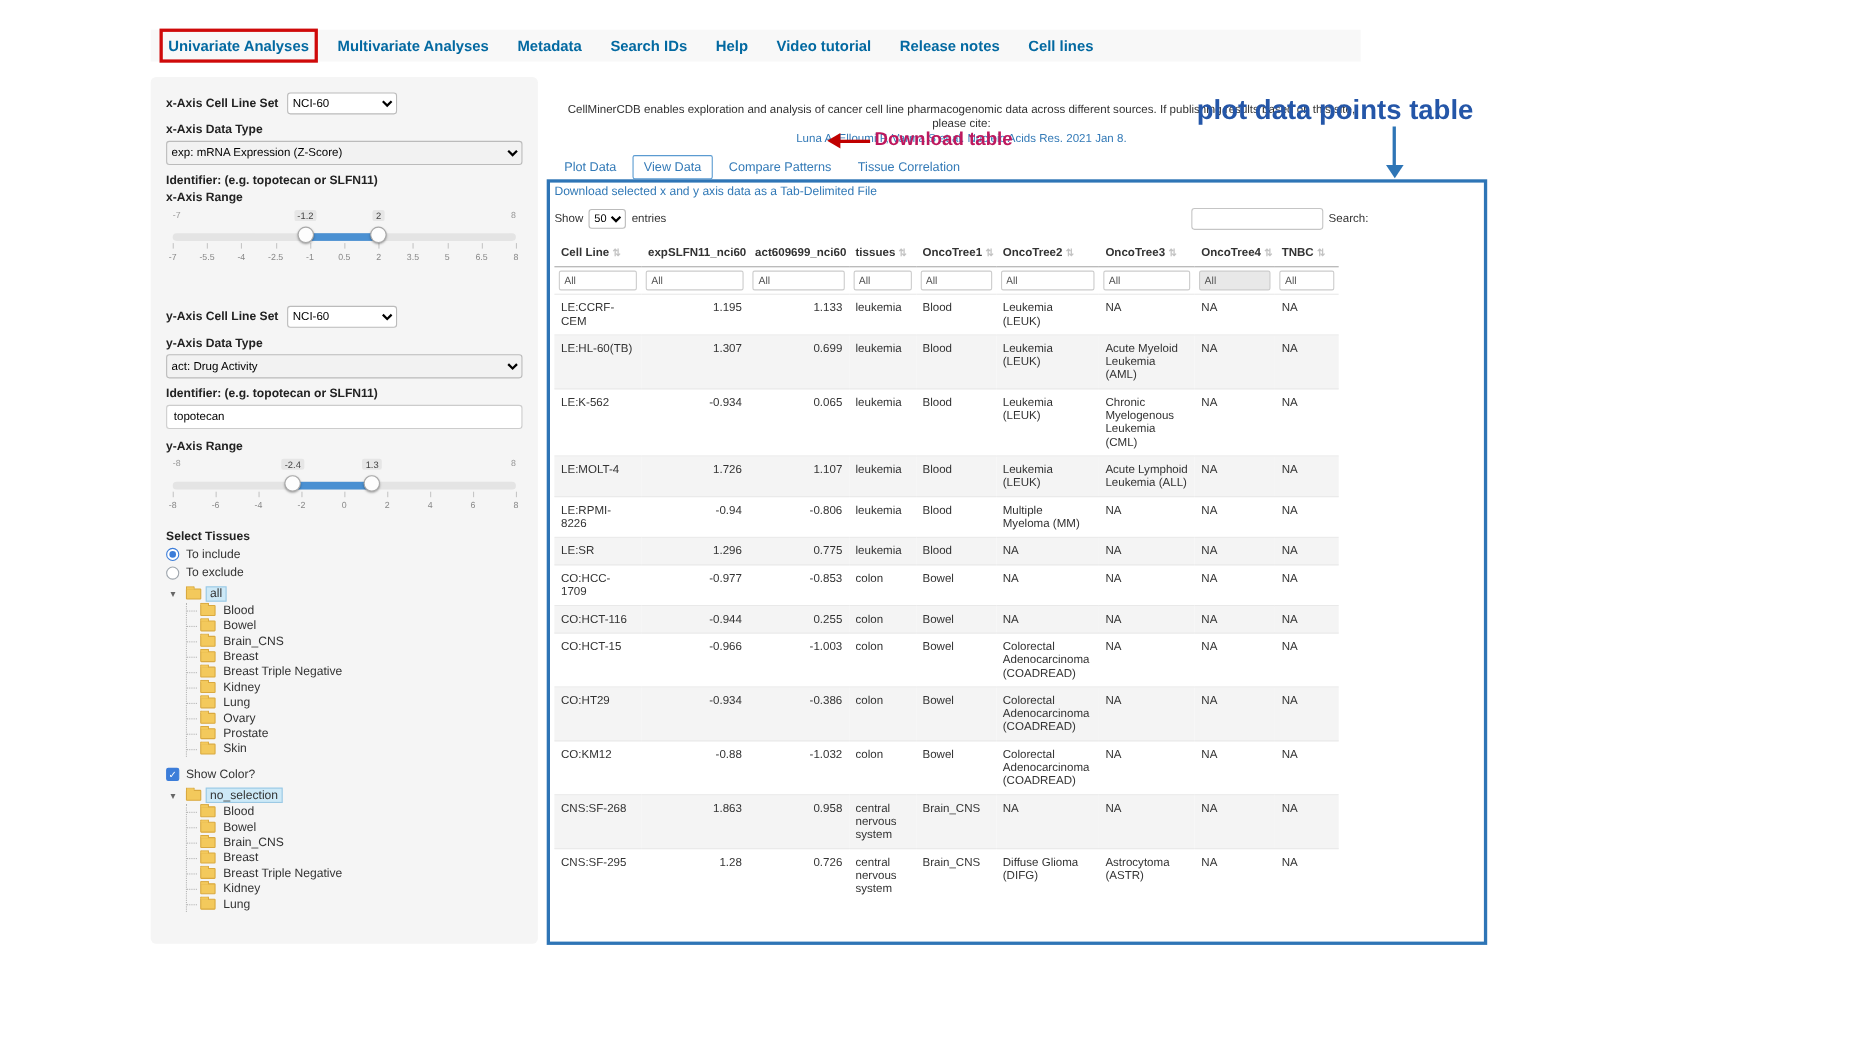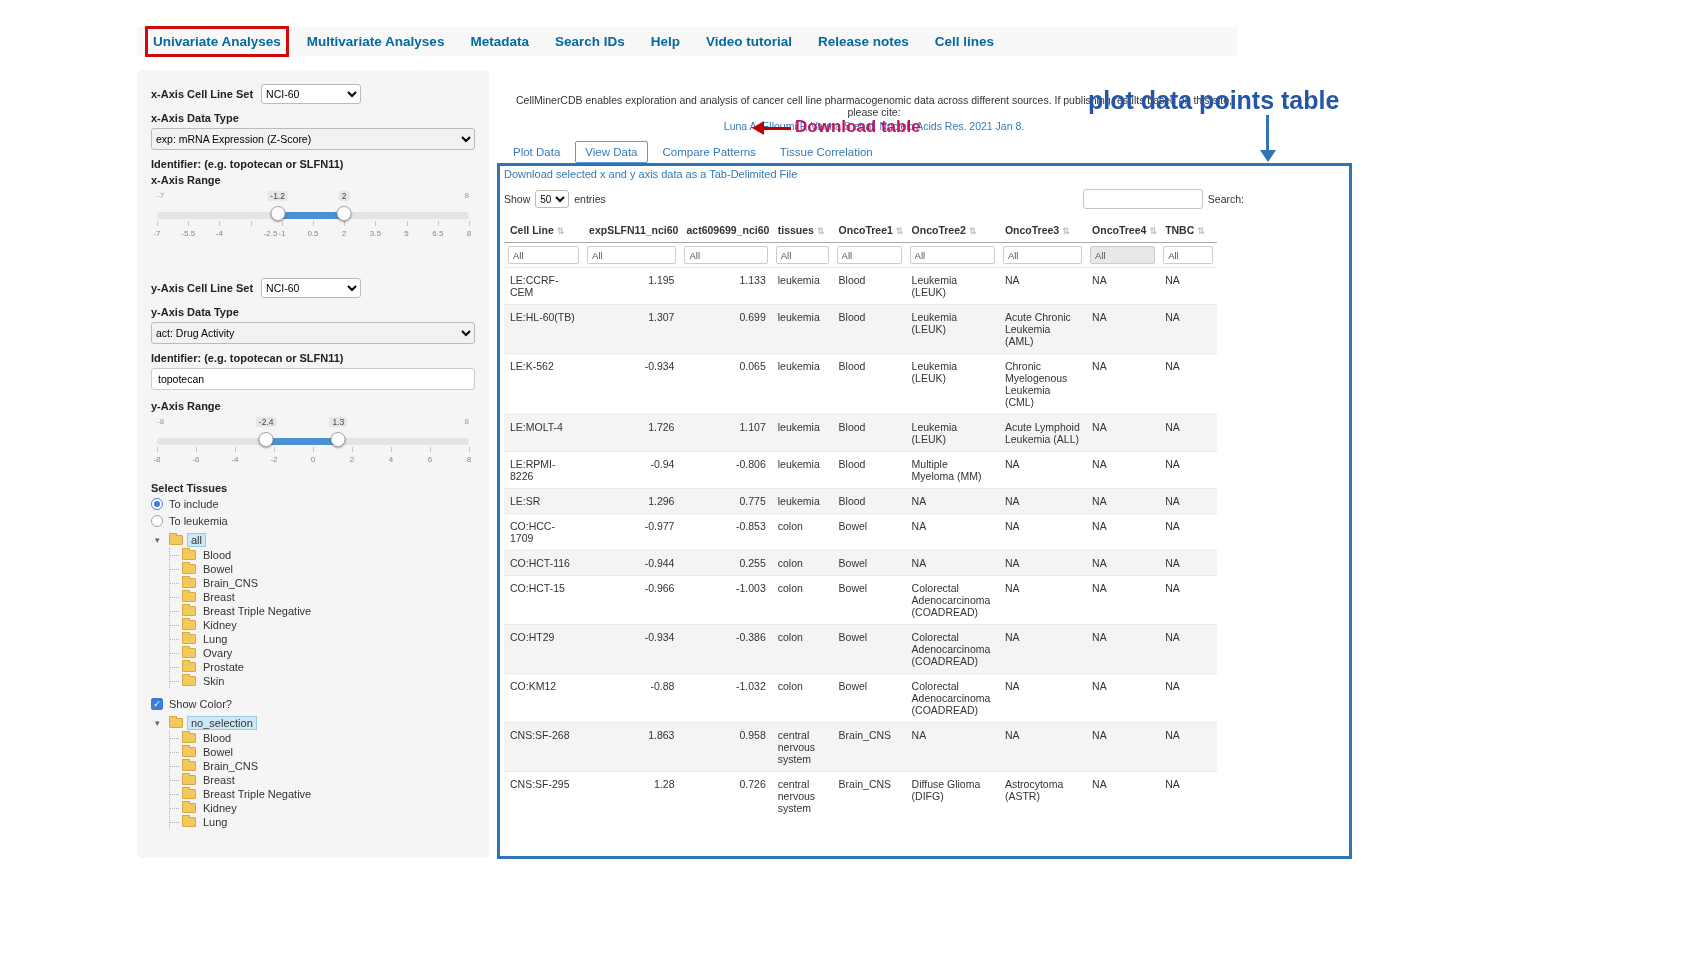--- a/index.html
+++ b/index.html
@@ -125,21 +125,21 @@
       <span class="hlabel" style="left: 38.6667%;">-1.2</span>
       <div class="handle" style="left: 60%;"></div>
       <span class="hlabel" style="left: 60%;">2</span>
       <div class="tick" style="left: 0%;"></div>
       <span class="tlabel" style="left: 0%;">-7</span>
       <div class="tick" style="left: 10%;"></div>
       <span class="tlabel" style="left: 10%;">-5.5</span>
       <div class="tick" style="left: 20%;"></div>
       <span class="tlabel" style="left: 20%;">-4</span>
       <div class="tick" style="left: 30%;"></div>
-      <span class="tlabel" style="left: 30%; margin-left: 20px;">-2.5</span>
+      <span class="tlabel" style="left: 30%;">-2.5</span>
       <div class="tick" style="left: 40%;"></div>
       <span class="tlabel" style="left: 40%;">-1</span>
       <div class="tick" style="left: 50%;"></div>
       <span class="tlabel" style="left: 50%;">0.5</span>
       <div class="tick" style="left: 60%;"></div>
       <span class="tlabel" style="left: 60%;">2</span>
       <div class="tick" style="left: 70%;"></div>
       <span class="tlabel" style="left: 70%;">3.5</span>
       <div class="tick" style="left: 80%;"></div>
       <span class="tlabel" style="left: 80%;">5</span>
@@ -189,21 +189,21 @@
       <span class="tlabel" style="left: 100%;">8</span>
     </div>
 
   <div class="sb-label" style="margin-top:8px;">Select Tissues</div>
   <div class="radio-row">
     <span class="radio checked"></span>
     <span>To include</span>
   </div>
   <div class="radio-row">
     <span class="radio"></span>
-    <span>To leukemia</span>
+    <span>To exclude</span>
   </div>
 
   <div class="tree">
       <div class="tree-root-row">
         <span class="tree-toggle">▾</span>
         <span class="folder"></span>
         <span class="tree-label selected">all</span>
       </div>
       <div class="tree-children">
         <div class="tree-item">
@@ -358,21 +358,21 @@
           <td>NA</td>
           <td>NA</td>
         </tr>
         <tr>
           <td>LE:HL-60(TB)</td>
           <td class="num">1.307</td>
           <td class="num">0.699</td>
           <td>leukemia</td>
           <td>Blood</td>
           <td>Leukemia (LEUK)</td>
-          <td>Acute Chronic Leukemia (AML)</td>
+          <td>Acute Myeloid Leukemia (AML)</td>
           <td>NA</td>
           <td>NA</td>
         </tr>
         <tr>
           <td>LE:K-562</td>
           <td class="num">-0.934</td>
           <td class="num">0.065</td>
           <td>leukemia</td>
           <td>Blood</td>
           <td>Leukemia (LEUK)</td>

